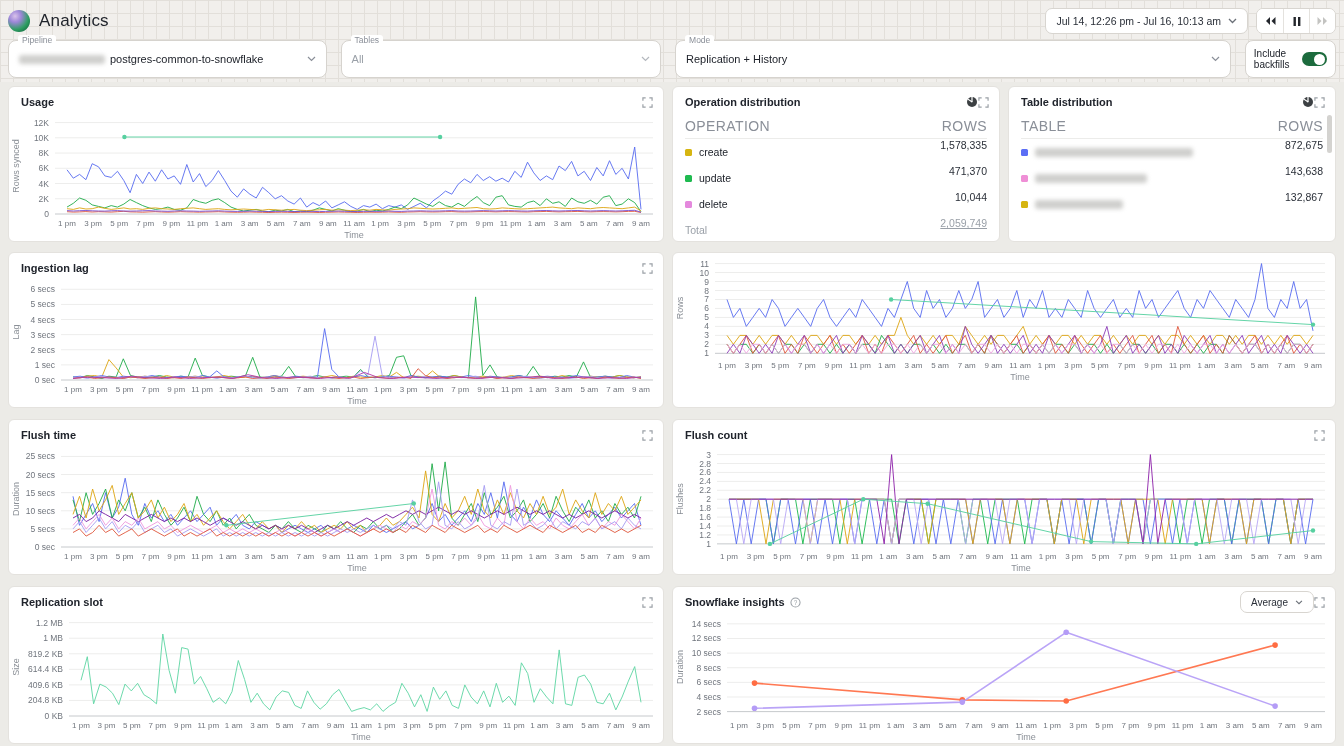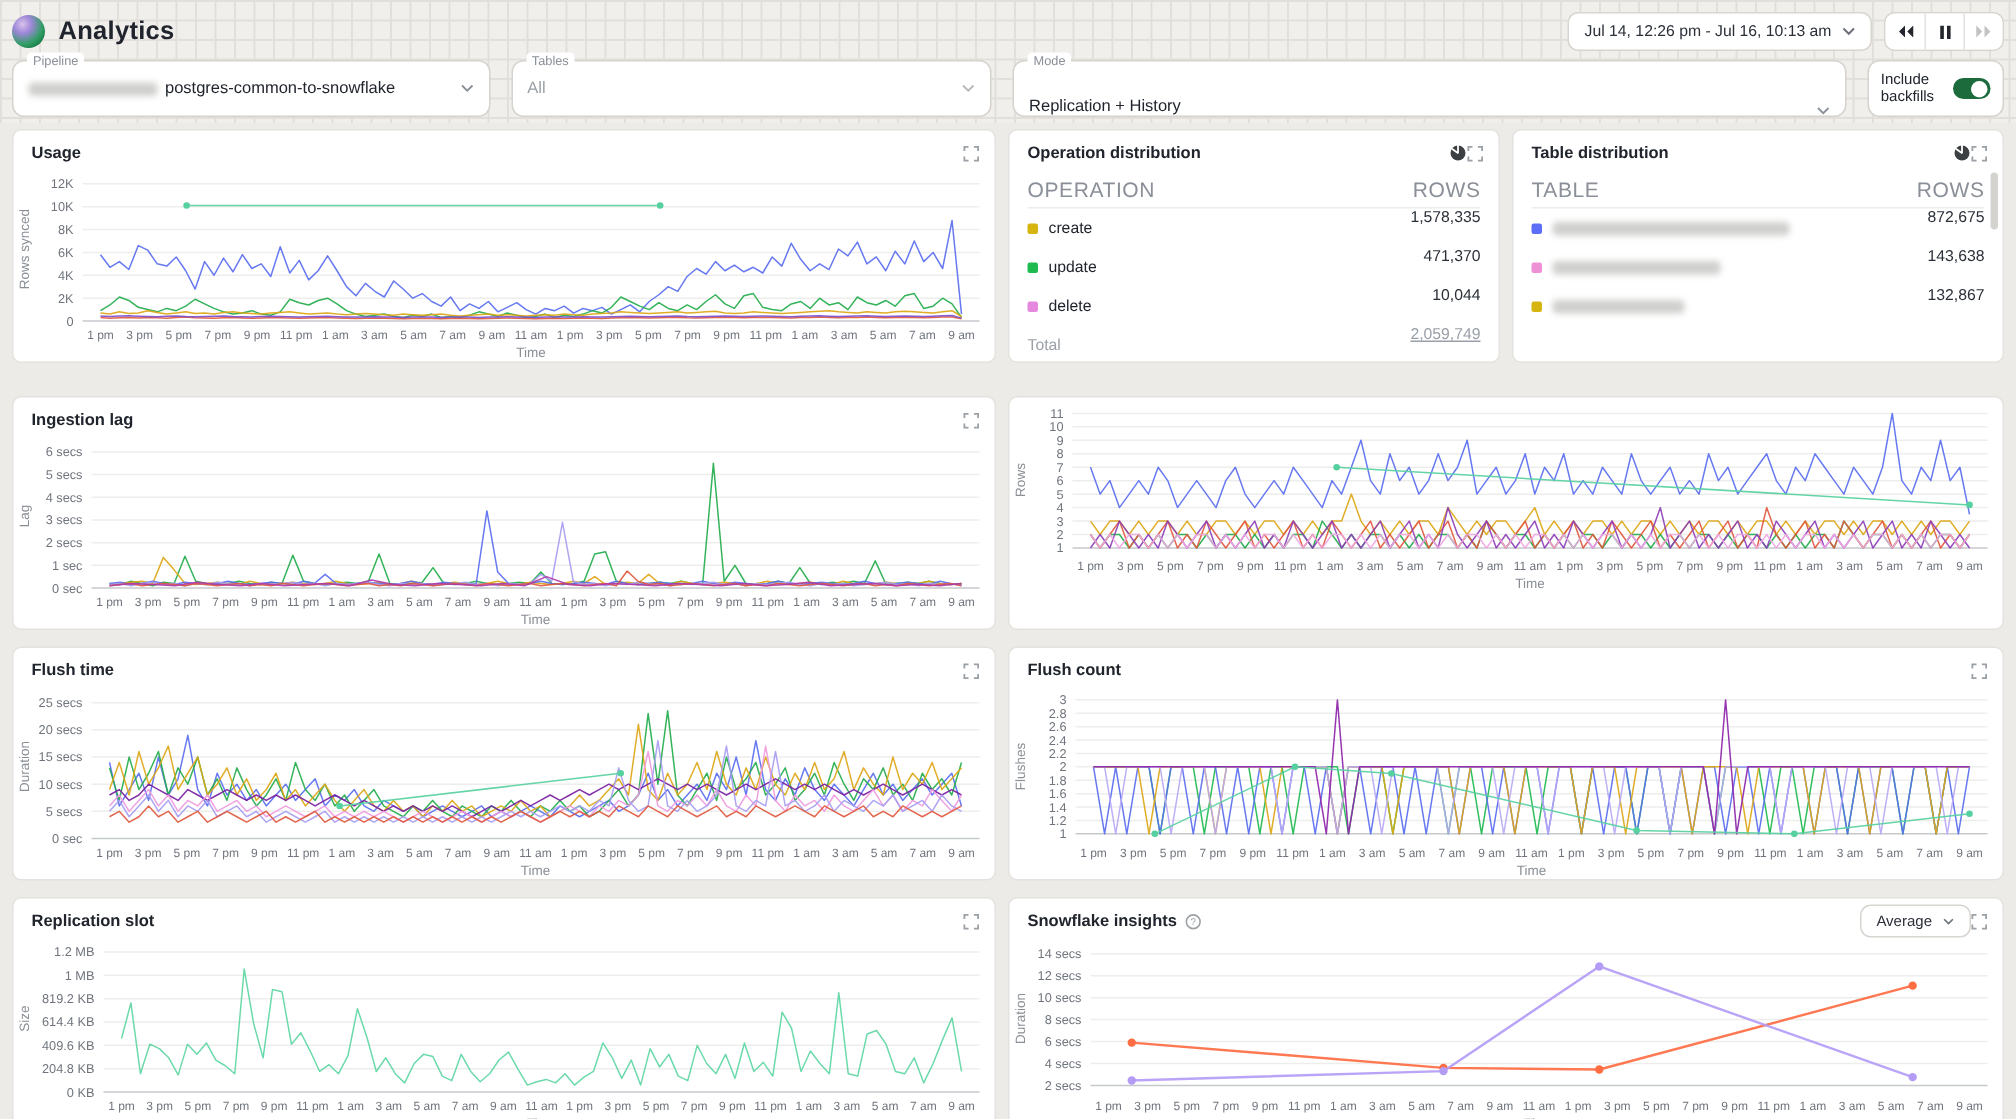--- a/index.html
+++ b/index.html
@@ -6,43 +6,43 @@
   html,body { width:1344px; height:746px; overflow:hidden;
     font-family:"Liberation Sans", sans-serif; background:#ecebe7; color:#20242c; }
   .topzone { background-color:#f1efec;
     background-image:linear-gradient(#e2dfda 1px, transparent 1px),
                      linear-gradient(90deg,#e2dfda 1px, transparent 1px);
     background-size:13px 13px; padding:0 8px; }
   .topbar { height:42px; display:flex; align-items:center; justify-content:space-between; }
   .brand { display:flex; align-items:center; gap:9px; }
   .logo { width:22px; height:22px; border-radius:50%;
     background:radial-gradient(circle at 32% 28%, #d9c2ea 0%, #9d87d8 28%, #2f9e63 62%, #0a5c35 95%); }
-  .brand h1 { font-size:17px; font-weight:700; letter-spacing:.2px; }
+  .brand h1 { font-size:17px; font-weight:400; letter-spacing:.2px; }
   .top-right { display:flex; align-items:center; gap:8px; }
   .chip { background:#fff; border:1px solid #d8d5d0; border-radius:7px; height:26px;
     display:flex; align-items:center; gap:7px; padding:0 10px; font-size:10.5px; color:#2a2f38; cursor:pointer; }
   .pbgroup { background:#fff; border:1px solid #d8d5d0; border-radius:7px; height:26px; display:flex; overflow:hidden; }
   .pbbtn { width:26px; display:flex; align-items:center; justify-content:center; background:#fff; border:none; cursor:pointer; }
   .pbbtn + .pbbtn { border-left:1px solid #e4e2de; }
   .filterbar { height:40px; display:flex; align-items:center; gap:14px; padding-bottom:6px; }
   .field { position:relative; background:#fff; border:1px solid #d6d3ce; border-radius:8px; height:38px;
     display:flex; align-items:center; padding:0 10px; font-size:11px; }
   .field .flabel { position:absolute; top:-6px; left:9px; background:#fff; padding:0 4px;
     font-size:8.5px; color:#8a8f98; border-radius:3px; }
   .field .chev { margin-left:auto; }
   .f-pipeline { width:322px; }
   .f-tables  { width:324px; }
-  .f-mode    { width:562px;align-items:flex-end; }
+  .f-mode    { width:562px; }
   .f-backfills { width:92px; justify-content:center; gap:7px; font-size:10px; padding:0 8px; }
   .redacted { display:inline-block; height:9px; background:#cfcfcd; border-radius:3px; filter:blur(2px); margin-right:5px; }
   .muted { color:#9aa0a8; }
   .toggle { width:25px; height:14px; border-radius:8px; background:#1c6b3d; position:relative; flex:none; cursor:pointer; }
   .toggle::after { content:""; position:absolute; right:1.5px; top:1.5px; width:11px; height:11px; border-radius:50%; background:#fff; }
   .grid { padding:4px 8px 8px 8px; }
-  .grow { display:grid; gap:8px; margin-bottom:22px; }
+  .grow { display:grid; gap:8px; margin-bottom:10px; }
   .r1 { grid-template-columns:656px 328px 328px; height:156px; }
   .r2,.r3 { grid-template-columns:656px 664px; height:156px; margin-bottom:11px; }
   .r4 { grid-template-columns:656px 664px; height:158px; margin-bottom:0; }
   .panel { background:#fff; border:1px solid #e4e2de; border-radius:6px; display:flex; flex-direction:column; overflow:hidden; position:relative; }
   .phead { display:flex; align-items:center; height:24px; padding:6px 10px 0 12px; flex:none; }
   .ptitle { font-size:11px; font-weight:700; color:#20242c; }
   .hicons { margin-left:auto; display:flex; align-items:center; }
   .icobtn { border:none; background:none; cursor:pointer; display:flex; align-items:center; padding:0; }
   .chart-body { flex:1; position:relative; }
   .helpico { margin-left:5px; }

